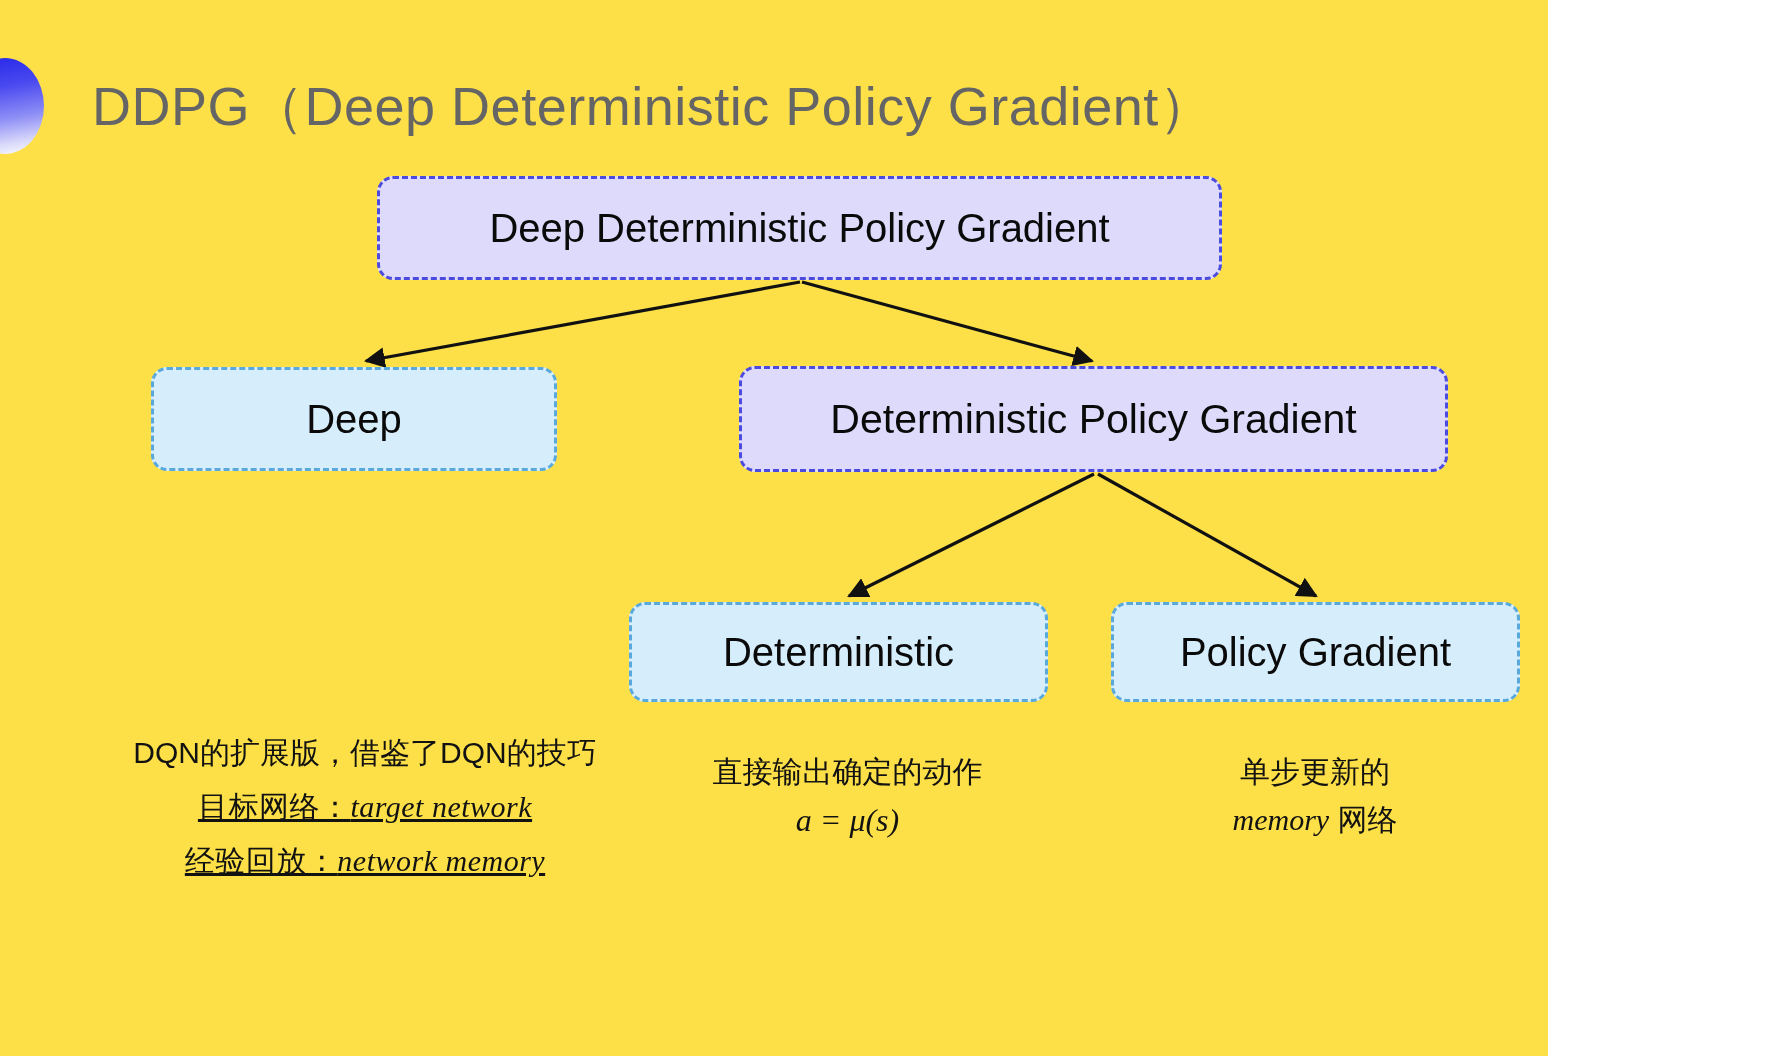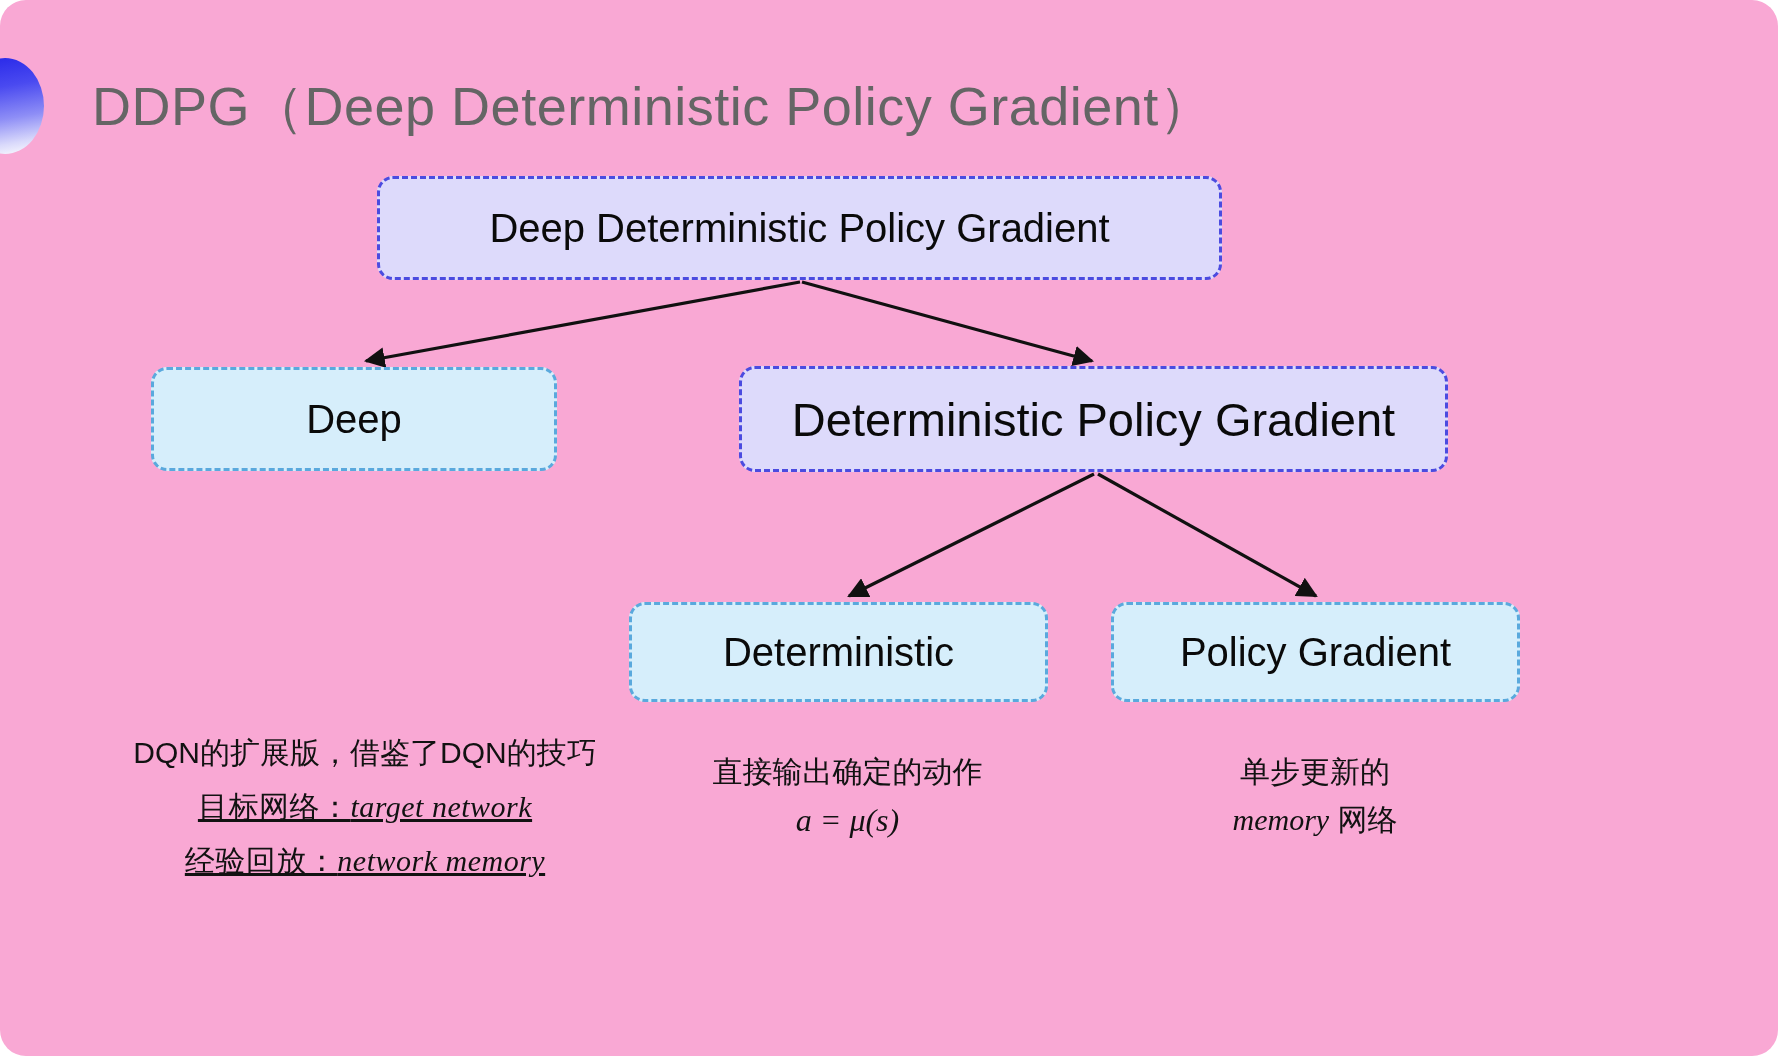--- a/index.html
+++ b/index.html
@@ -5,25 +5,24 @@
   html, body {
     margin: 0;
     padding: 0;
     background: #ffffff;
   }
   body {
     font-family: "Liberation Sans", "DejaVu Sans", sans-serif;
   }
   #slide {
     position: relative;
-    width: 1778px;
+    width: 1548px;
     height: 1056px;
-    background: #f9a8d4;
+    background: #fde047;
     overflow: hidden;
-    border-radius: 26px;
   }
 
   
   #title-bullet {
     position: absolute;
     left: -34px;
     top: 58px;
     width: 78px;
     height: 96px;
     border-radius: 50%;
@@ -84,21 +83,21 @@
     top: 367px;
     width: 406px;
     height: 104px;
     font-size: 40px;
   }
   #node-dpg {
     left: 739px;
     top: 366px;
     width: 709px;
     height: 106px;
-    font-size: 47px;
+    font-size: 41px;
   }
   #node-deterministic {
     left: 629px;
     top: 602px;
     width: 419px;
     height: 100px;
     font-size: 40px;
   }
   #node-policy-gradient {
     left: 1111px;

